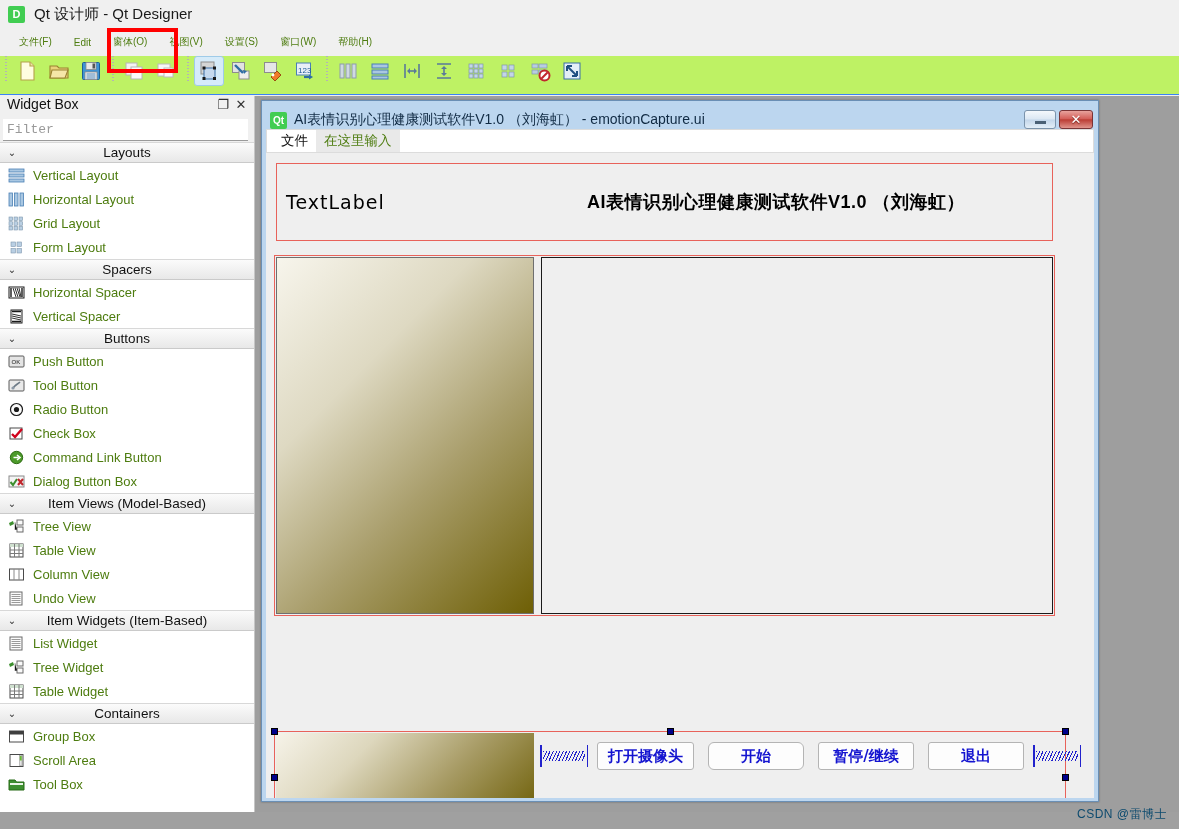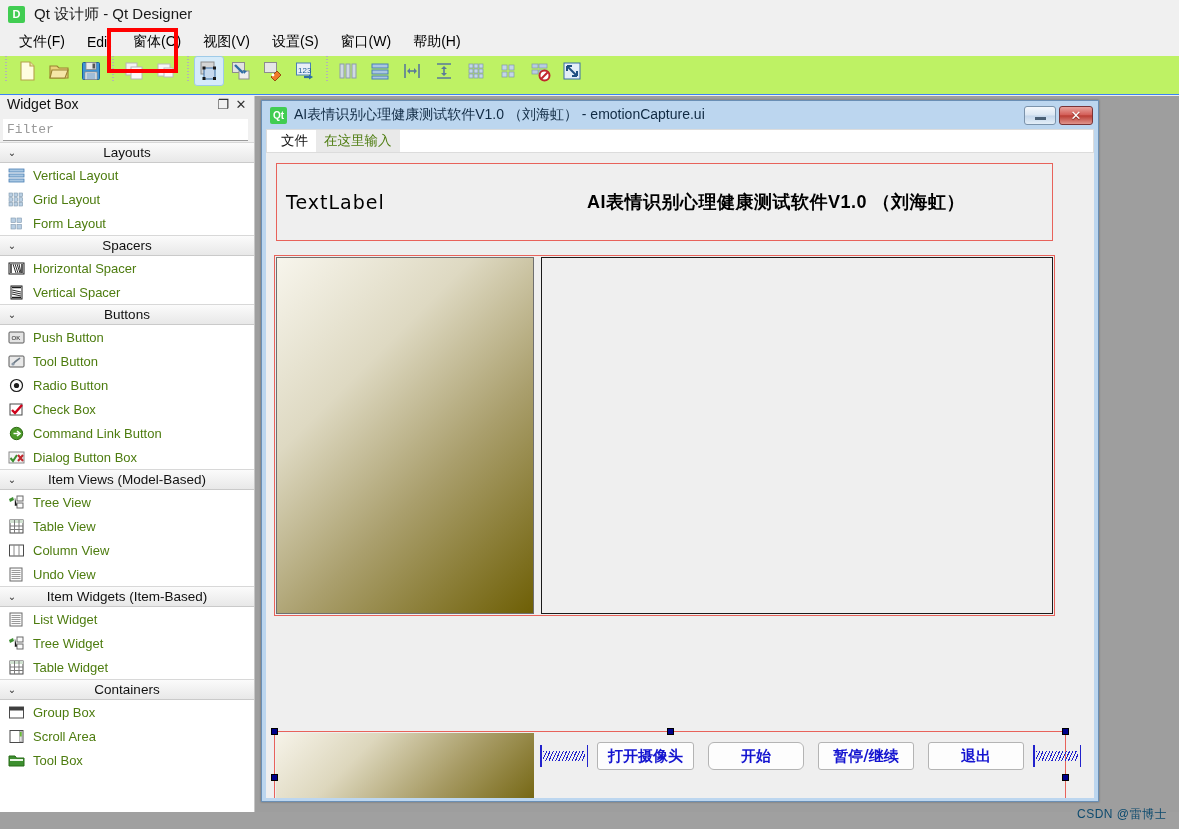--- a/index.html
+++ b/index.html
@@ -12,21 +12,21 @@
   }
   #app{position:relative;width:1179px;height:829px;background:#f0f0f0;}
 
   
   .titlebar{position:absolute;left:0;top:0;width:1179px;height:29px;background:#f0f0f0;display:flex;align-items:center;padding-left:8px;box-sizing:border-box;}
   .qt-logo{width:17px;height:17px;background:#41cd52;border-radius:2px;display:flex;align-items:center;justify-content:center;color:#fff;font-size:11px;font-weight:bold;line-height:1;}
   .titlebar .ttxt{margin-left:9px;font-size:15px;color:#1a1a1a;}
 
   
   .menubar{position:absolute;left:0;top:29px;width:1179px;height:26px;background:#f0f0f0;display:flex;align-items:center;padding-left:8px;box-sizing:border-box;}
-  .menu-item{font-size:14px;color:#000000;padding:3px 11px;white-space:nowrap;cursor:default;}
+  .menu-item{font-size:10px;color:#4d7c0f;padding:3px 11px;white-space:nowrap;cursor:default;}
 
   
   .toolbar{position:absolute;left:0;top:56px;width:1179px;height:38px;background:#bef264;border-bottom:1px solid #3b82f6;display:flex;}
   .tgrip{width:7px;height:26px;margin:0 2px;background-image:repeating-linear-gradient(to bottom,#b4b4b4 0 1px,transparent 1px 3px);background-position:center;background-repeat:repeat-y;background-size:2px 100%;}
   .tbtn{width:30px;height:30px;margin:0 1px;display:flex;align-items:center;justify-content:center;border:1px solid transparent;border-radius:3px;box-sizing:border-box;}
   .tbtn.active{background:#d6ebf9;border-color:#9fcbe8;}
 
   
   .dock{position:absolute;left:0;top:96px;width:255px;height:733px;background:#f0f0f0;border-right:1px solid #c6c6c6;box-sizing:border-box;}
   .dock-title{height:22px;display:flex;padding:0 4px 0 7px;}
@@ -40,21 +40,21 @@
   .cat .ctxt{flex:1;text-align:center;font-size:13.5px;color:#111;padding-right:24px;}
   .witem{height:24px;display:flex;align-items:center;padding-left:5px;background:#fff;}
   .witem .wi{width:22px;height:18px;display:flex;align-items:center;justify-content:center;margin-right:6px;flex:none;}
   .witem .wt{font-size:13px;color:#4d7c0f;white-space:nowrap;}
   .dock-scroll{position:absolute;right:5px;top:63px;width:9px;height:560px;background:#8a8a8a;border-radius:1px;}
   .dock-scrolltrack{position:absolute;right:3px;top:46px;width:13px;height:687px;background:#f3f3f3;border-left:1px solid #e2e2e2;}
 
   
   .mdi{position:absolute;left:255px;top:96px;width:924px;height:716px;background:#9e9e9e;}
   .formwin{position:absolute;left:6px;top:4px;width:838px;height:702px;background:#bcd6ef;border:1px solid #6a8fb5;box-sizing:border-box;box-shadow:0 0 2px rgba(0,0,0,.35);}
-  .fw-title{height:28px;display:flex;align-items:center;padding-left:8px;box-sizing:border-box;}
+  .fw-title{height:28px;display:flex;align-items:flex-end;padding-left:8px;box-sizing:border-box;}
   .fw-qt{width:17px;height:17px;background:#41cd52;border-radius:2px;color:#fff;font-size:10px;font-weight:bold;display:flex;align-items:center;justify-content:center;flex:none;}
   .fw-ttxt{margin-left:7px;font-size:14px;color:#102a43;white-space:nowrap;}
   .fw-btns{margin-left:auto;display:flex;align-items:center;padding-right:5px;gap:3px;}
   .fw-min{width:32px;height:19px;border:1px solid #7b93ab;border-radius:3px;background:linear-gradient(to bottom,#f4f8fc 0%,#dbe7f3 48%,#c3d6ea 52%,#e3eef8 100%);display:flex;align-items:center;justify-content:center;box-sizing:border-box;}
   .fw-min i{display:block;width:11px;height:3px;background:#4a6075;margin-top:6px;}
   .fw-close{width:34px;height:19px;border:1px solid #7a3436;border-radius:3px;background:linear-gradient(to bottom,#e8a39d 0%,#d4605a 45%,#bb3e35 52%,#e0948c 100%);display:flex;align-items:center;justify-content:center;color:#fff;font-size:13px;font-weight:bold;box-sizing:border-box;text-shadow:0 1px 1px #7a2a24;}
   .fw-menubar{position:absolute;left:4px;top:28px;width:828px;height:24px;background:#fff;border:1px solid #dcdcdc;box-sizing:border-box;display:flex;align-items:center;padding-left:6px;}
   .fw-mi{font-size:13.5px;color:#111;padding:2px 8px;white-space:nowrap;}
   .fw-mi.ghost{background:#e9e9e9;color:#4d7c0f;}
   .canvas{position:absolute;left:4px;top:52px;width:828px;height:645px;background:#efefef;
@@ -301,20 +301,32 @@
         <span class="wi">
             <svg width="17" height="15" viewBox="0 0 17 15">
               <g fill="#a9c7e2" stroke="#4a7fb5" stroke-width=".8">
                 <rect x="1" y="1" width="15" height="3"></rect>
                 <rect x="1" y="6" width="15" height="3"></rect>
                 <rect x="1" y="11" width="15" height="3"></rect>
               </g>
             </svg>
           </span>
         <span class="wt">Vertical Layout</span>
+      </div>
+      <div class="witem">
+        <span class="wi">
+            <svg width="17" height="15" viewBox="0 0 17 15">
+              <g fill="#a9c7e2" stroke="#4a7fb5" stroke-width=".8">
+                <rect x="1" y="1" width="3.5" height="13"></rect>
+                <rect x="6.5" y="1" width="3.5" height="13"></rect>
+                <rect x="12" y="1" width="3.5" height="13"></rect>
+              </g>
+            </svg>
+          </span>
+        <span class="wt">Horizontal Layout</span>
       </div>
       <div class="witem">
         <span class="wi">
             <svg width="17" height="15" viewBox="0 0 17 15">
               <g fill="#b9cfe3" stroke="#7f97ad" stroke-width=".6">
                 <rect x="1" y="1" width="3.6" height="3.6"></rect>
                 <rect x="6" y="1" width="3.6" height="3.6"></rect>
                 <rect x="11" y="1" width="3.6" height="3.6"></rect>
                 <rect x="1" y="5.7" width="3.6" height="3.6"></rect>
                 <rect x="6" y="5.7" width="3.6" height="3.6"></rect>

